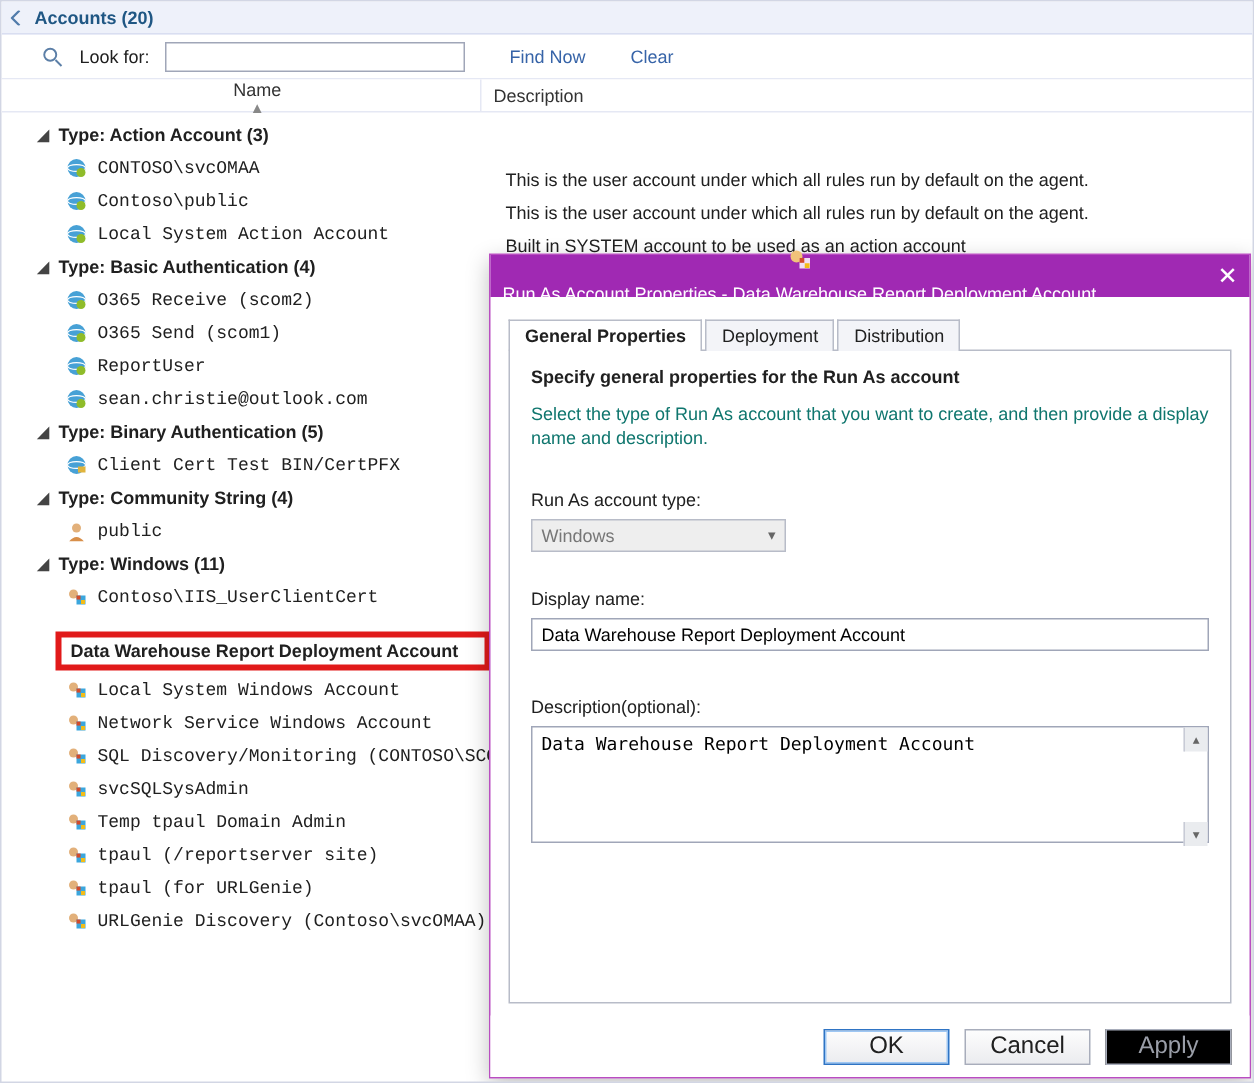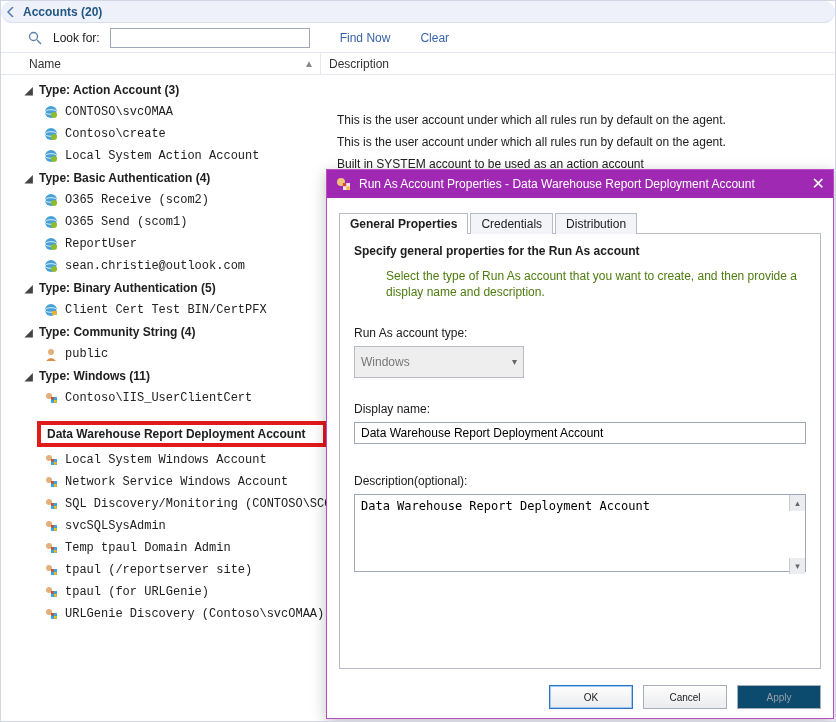--- a/index.html
+++ b/index.html
@@ -19,21 +19,20 @@
   .topbar {
     height: 22px;
     background: #eef1fa;
     border-bottom: 1px solid #d9def1;
     display: flex;
     align-items: center;
     padding-left: 6px;
     font-weight: 600;
     color: #205784;
     gap: 6px;
-    border-radius: 11px;
   }
   .topbar .chev { width: 10px; color:#507baa; }
   .topbar .title { }
   
   .searchrow {
     height: 30px;
     display: flex;
     align-items: center;
     padding: 4px 12px 4px 26px;
     gap: 10px;
@@ -65,20 +64,21 @@
   }
   .colheaders .col-name {
     width: 320px;
     padding-left: 28px;
     border-right: 1px solid #e5e8f4;
     display:flex;
     align-items:center;
     justify-content:space-between;
     padding-right:6px;
     height:100%;
+    flex-direction:column;
   }
   .colheaders .sort { color:#888; font-size:10px; }
   .colheaders .col-desc {
     flex:1;
     padding-left: 8px;
   }
   
   .listbody {
     position: absolute;
     top: 74px;
@@ -138,21 +138,21 @@
   }
   .dlg-title {
     background: #a029b3;
     color: #fff;
     height: 28px;
     display:flex;
     align-items:center;
     padding: 0 8px;
     justify-content: space-between;
   }
-  .dlg-title .t-left { display:flex; align-items:center; gap:8px; }
+  .dlg-title .t-left { display:flex; align-items:center; gap:8px;flex-direction:column; }
   .dlg-title .t-ico { width:16px; height:16px; }
   .dlg-title .close { font-size:16px; font-weight:300; cursor:pointer; }
   .dlg-body {
     flex: 1;
     padding: 12px 12px 8px 12px;
     position: relative;
   }
   .tabs {
     display:flex;
     align-items: flex-end;
@@ -178,34 +178,33 @@
     padding: 10px 14px 14px 14px;
     height: 436px;
     margin-top:-1px;
     background:#fff;
   }
   .tabpanel .secthdr {
     font-weight:600;
     margin-bottom:10px;
   }
   .tabpanel .helptext {
-    color:#4d7c0f;
+    color:#0f766e;
     line-height:1.35;
     margin-bottom: 26px;
-    margin-left: 32px;
   }
   .field-label {
     margin: 10px 0 6px 0;
   }
   .dropdown {
     border:1px solid #b8bcc8;
     background:#eee;
     color:#777;
     width: 170px;
-    height: 32px;
+    height: 22px;
     display:flex;
     align-items:center;
     justify-content:space-between;
     padding:0 6px;
   }
   .dropdown .dd-arrow { font-size:10px; color:#666; }
   .textbox {
     width: 100%;
     height: 22px;
     border:1px solid #a0a6b8;
@@ -244,33 +243,33 @@
     justify-content:flex-end;
     padding: 0 12px;
     gap: 10px;
     background:#fff;
   }
   .btn {
     min-width: 84px;
     height: 24px;
     border: 1px solid #a8adbb;
     background: linear-gradient(#fdfdfd,#ebecef);
-    font-size:10px;
+    font-size:16px;
     cursor:pointer;
     display:flex;
     align-items:center;
     justify-content:center;
   }
   .btn.default {
     border: 1px solid #2f74c4;
     box-shadow: inset 0 0 0 1px #9ec7f3;
   }
   .btn.disabled {
     color:#9a9ea8;
-    background:#0c4a6e;
+    background:#000000;
     cursor:default;
   }
   
   svg { display:block; }
 </style>
 </head>
 <body>
 
 <div class="topbar">
   <span class="chev">
@@ -322,21 +321,21 @@
       <span class="lbl">CONTOSO\svcOMAA</span>
     </div>
     <div class="item-row">
       <span class="ico">
           <svg width="14" height="14" viewBox="0 0 14 14">
             <circle cx="7" cy="7" r="6" fill="#47a1d6"></circle>
             <ellipse cx="7" cy="7" rx="6" ry="2.3" fill="none" stroke="#fff" stroke-width="0.8"></ellipse>
             <circle cx="10" cy="10" r="3" fill="#8fbc2a"></circle>
           </svg>
         </span>
-      <span class="lbl">Contoso\create</span>
+      <span class="lbl">Contoso\public</span>
     </div>
     <div class="item-row">
       <span class="ico">
           <svg width="14" height="14" viewBox="0 0 14 14">
             <circle cx="7" cy="7" r="6" fill="#47a1d6"></circle>
             <ellipse cx="7" cy="7" rx="6" ry="2.3" fill="none" stroke="#fff" stroke-width="0.8"></ellipse>
             <circle cx="10" cy="10" r="3" fill="#8fbc2a"></circle>
           </svg>
         </span>
       <span class="lbl">Local System Action Account</span>
@@ -546,21 +545,21 @@
           </svg>
       </span>
       <span>Run As Account Properties - Data Warehouse Report Deployment Account</span>
     </div>
     <span class="close">✕</span>
   </div>
 
   <div class="dlg-body">
     <div class="tabs">
       <div class="tab active"><span>General Properties</span></div>
-      <div class="tab"><span>Credentials</span></div>
+      <div class="tab"><span>Deployment</span></div>
       <div class="tab"><span>Distribution</span></div>
     </div>
 
     <div class="tabpanel">
       <div class="secthdr">Specify general properties for the Run As account</div>
       <div class="helptext">Select the type of Run As account that you want to create, and then provide a display name and description.</div>
 
       <div class="field-label">Run As account type:</div>
       <div class="dropdown">
         <span>Windows</span>

